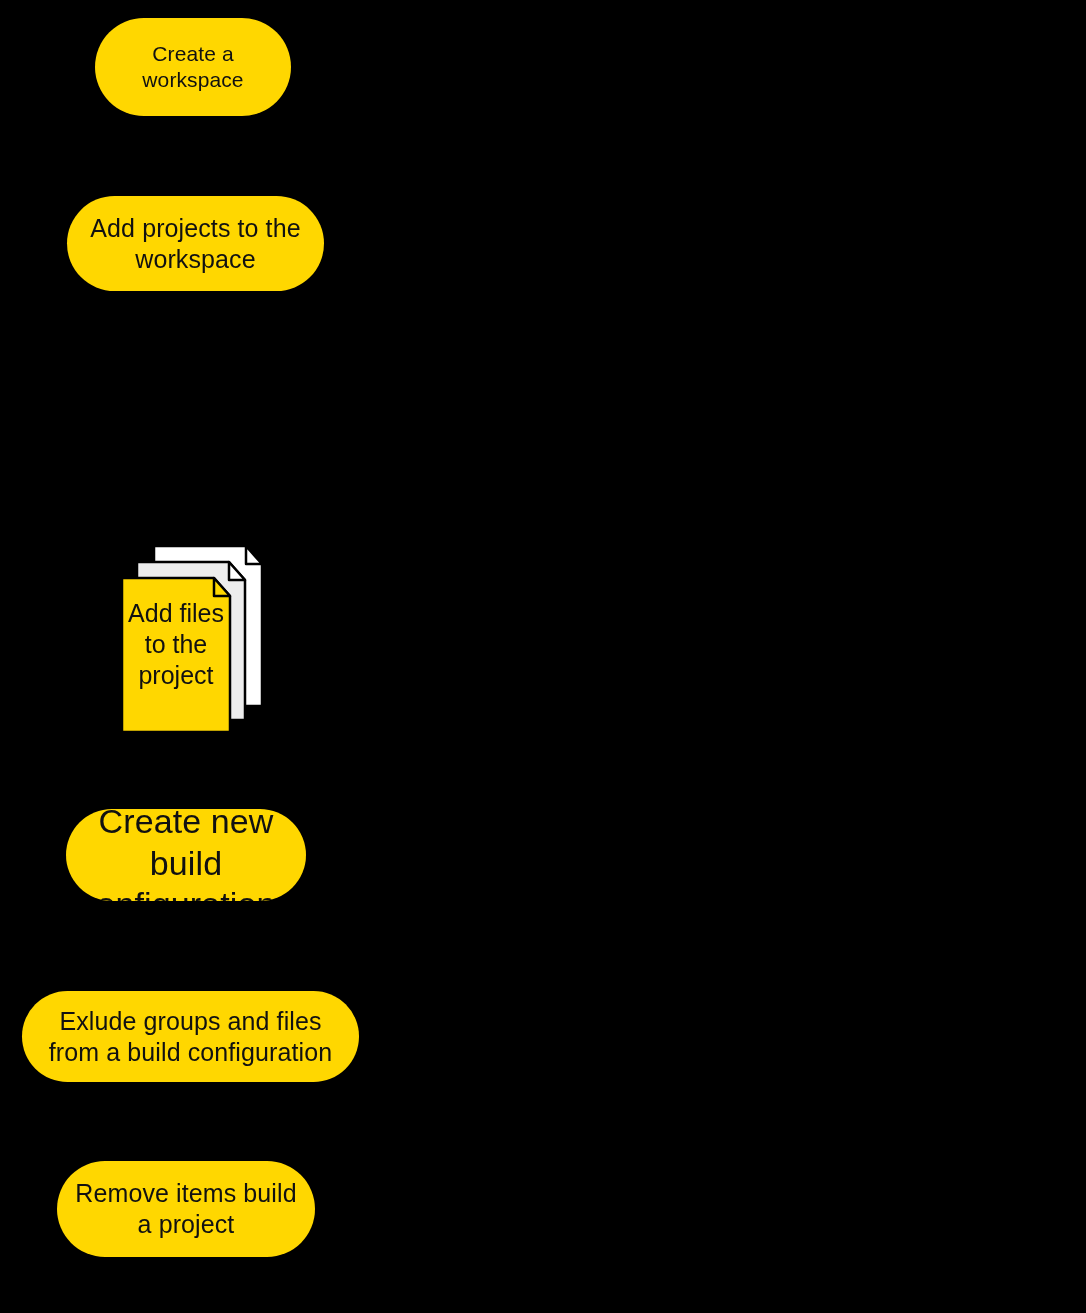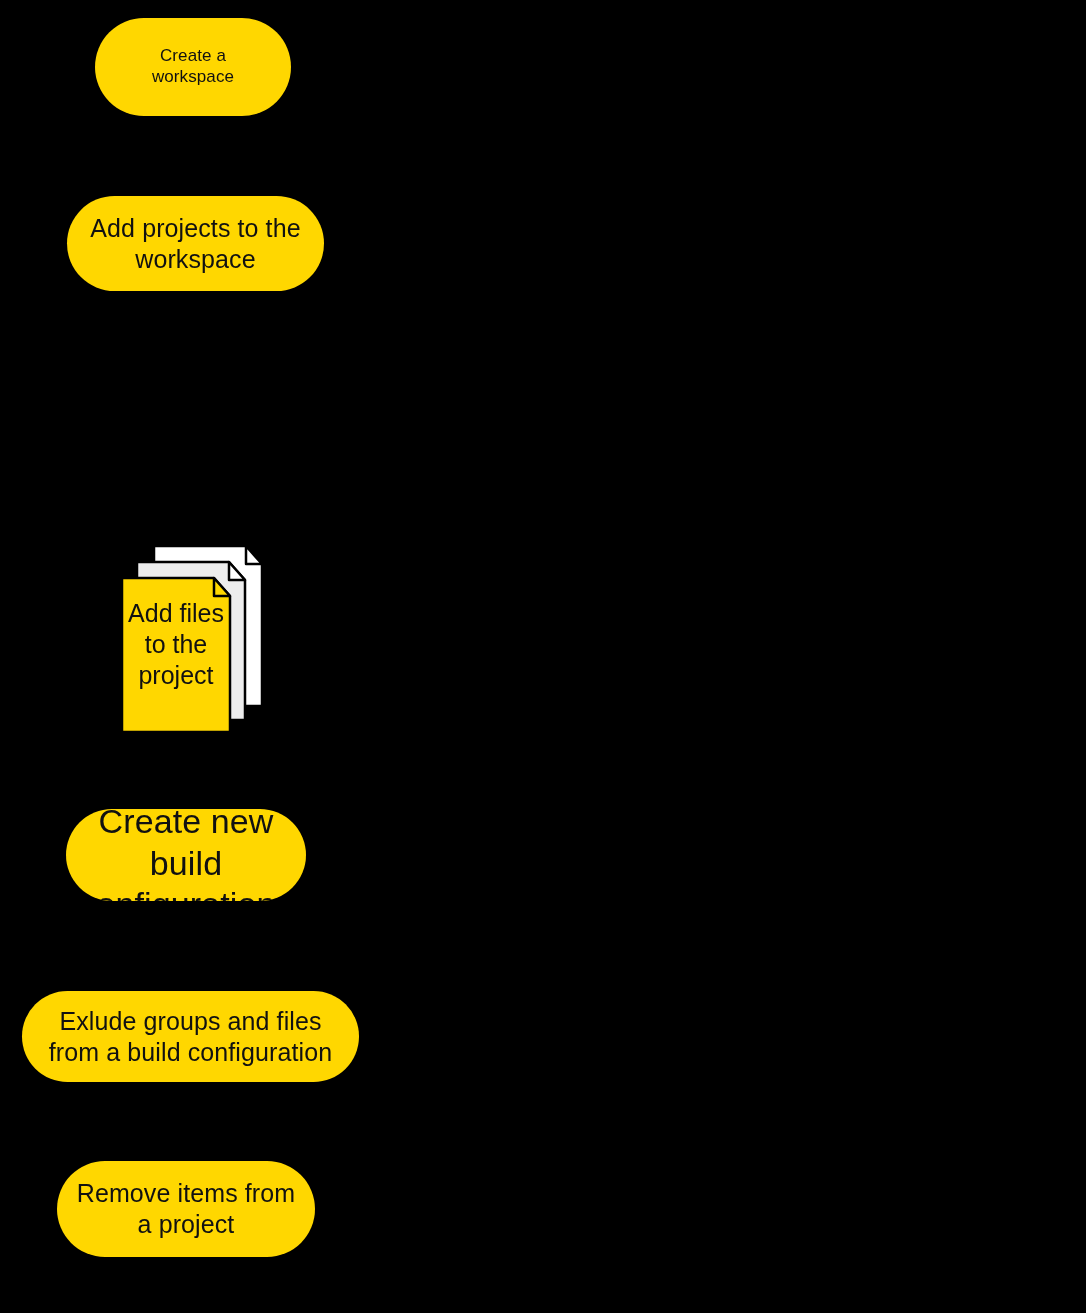--- a/index.html
+++ b/index.html
@@ -39,21 +39,21 @@
     text-align: center;
     line-height: 1.23;
     font-weight: 400;
     letter-spacing: 0.1px;
     white-space: pre-line;
     padding: 0 10px;
   }
 
   
   #node-create-workspace      { left: 95px;  top: 18px;   width: 196px; height: 98px; }
-  #node-create-workspace .pill-label { font-size: 17px; }
+  #node-create-workspace .pill-label { font-size: 21px; }
 
   #node-add-projects          { left: 67px;  top: 196px;  width: 257px; height: 95px; justify-content: center; }
   #node-add-projects .pill-label { font-size: 25px; }
 
   #node-create-groups         { left: 93px;  top: 373px;  width: 197px; height: 94px; }
   #node-create-groups .pill-label { font-size: 25px; }
   
   #node-create-groups .pill-label .overflow-line {
     display: block;
   }
@@ -131,17 +131,17 @@
     <span class="pill-label">Create new build
 configurations</span>
   </div>
 
   <div class="pill" id="node-exclude-groups">
     <span class="pill-label">Exlude groups and files
 from a build configuration</span>
   </div>
 
   <div class="pill" id="node-remove-items">
-    <span class="pill-label">Remove items from
+    <span class="pill-label">Remove items build
 a project</span>
   </div>
 
 </div>
 
 </body></html>

